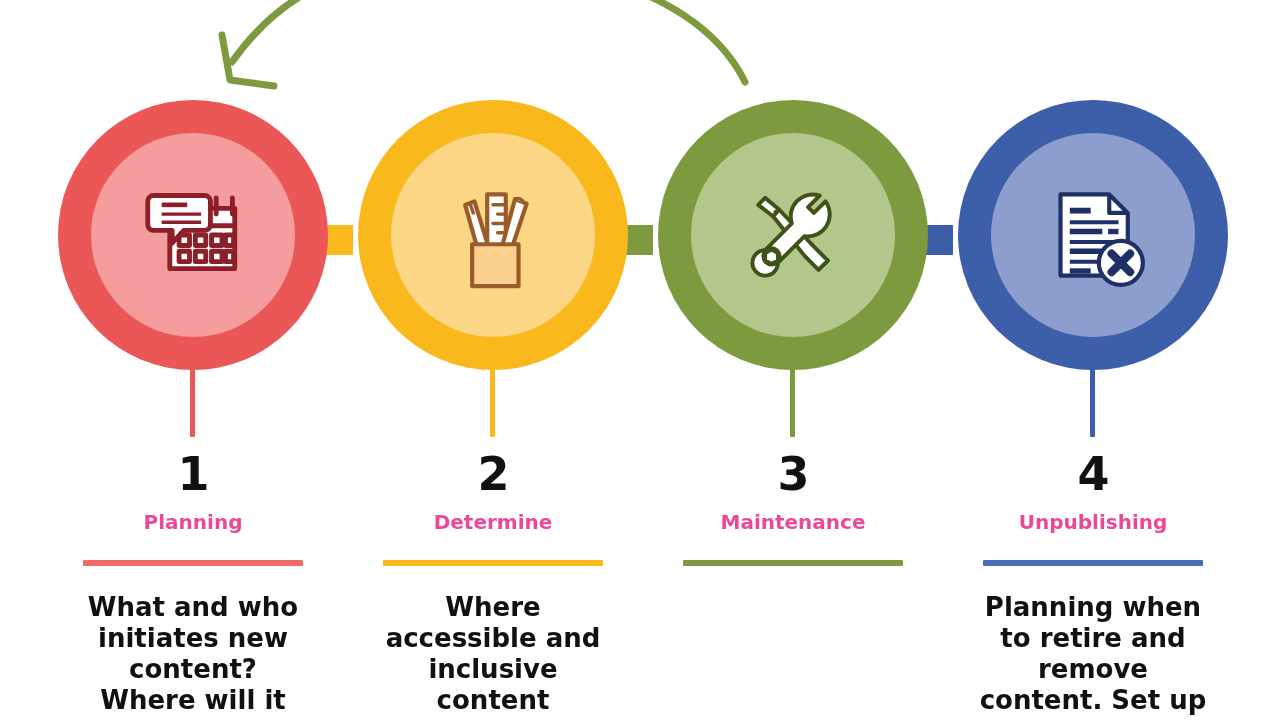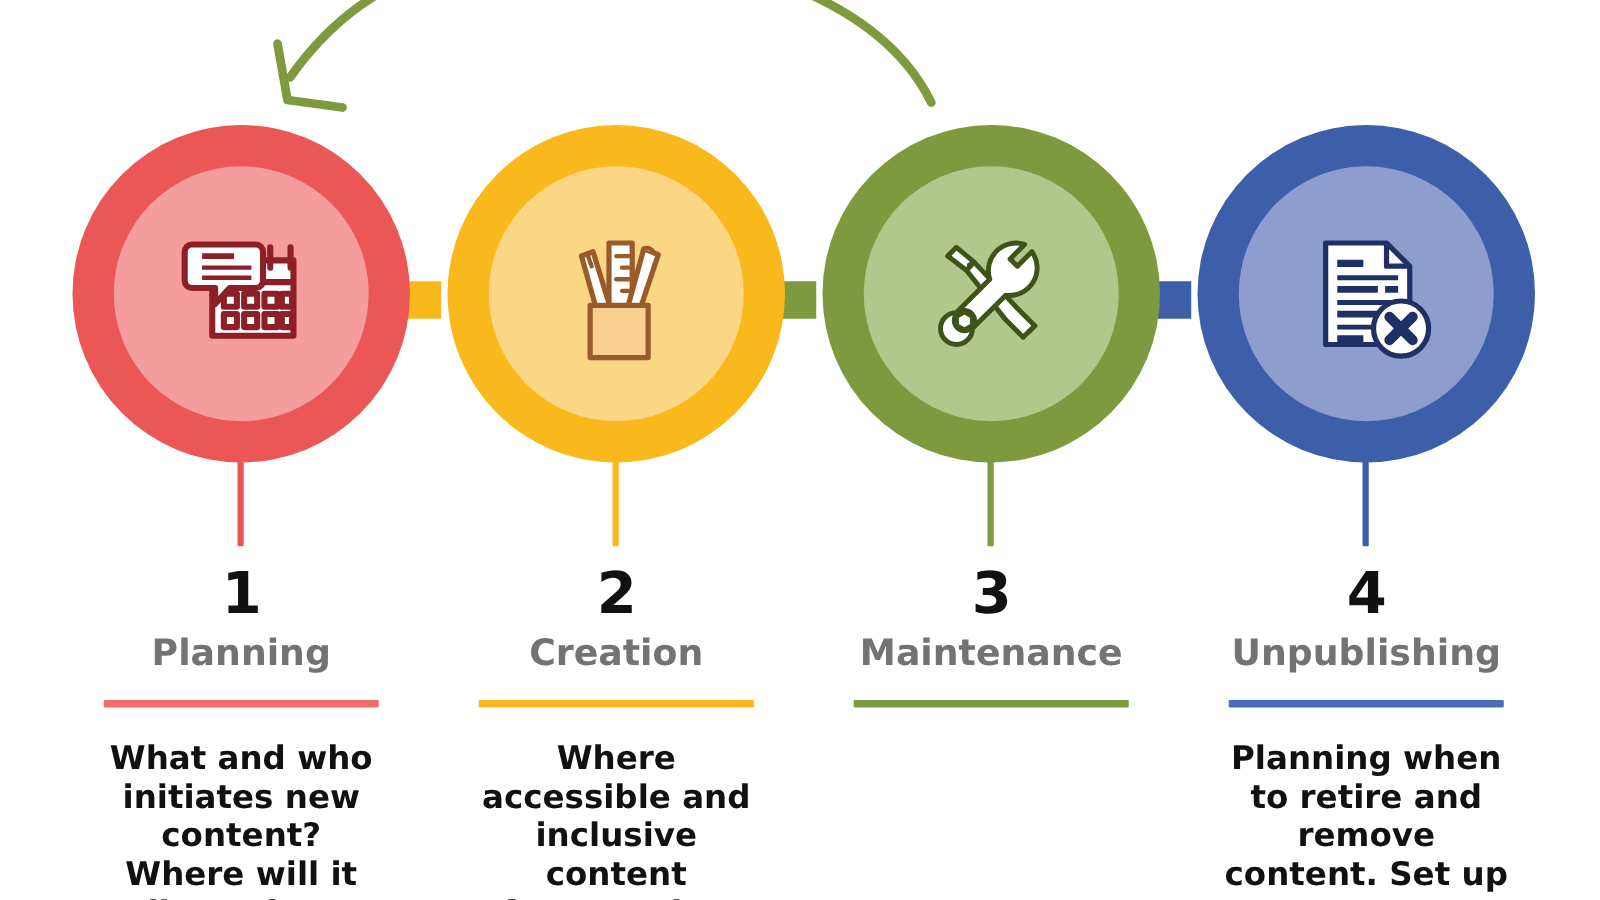--- a/index.html
+++ b/index.html
@@ -99,23 +99,23 @@
     font-family: "DejaVu Sans", sans-serif;
     font-weight: bold;
     font-size: 46px;
     line-height: 52px;
     color: #111111;
     letter-spacing: -1px;
   }
   .col .step-title {
     font-family: "DejaVu Sans", sans-serif;
     font-weight: bold;
-    font-size: 29px;
+    font-size: 20px;
     line-height: 40px;
-    color: #737373;
+    color: #ec4899;
     margin-top: 2px;
     white-space: nowrap;
   }
   .col .rule {
     width: 220px;
     height: 6px;
     margin: 18px auto 0 auto;
     border-radius: 1px;
   }
   .col .desc {
@@ -268,21 +268,21 @@
 
   <div class="col" style="left:43px;">
     <div class="step-number">1</div>
     <div class="step-title">Planning</div>
     <div class="rule" style="background:#F26B6B;"></div>
     <div class="desc">What and who initiates new content? Where will it live, when</div>
   </div>
 
   <div class="col" style="left:343px;">
     <div class="step-number">2</div>
-    <div class="step-title">Creation</div>
+    <div class="step-title">Determine</div>
     <div class="rule" style="background:#F9B91C;"></div>
     <div class="desc">Where accessible and inclusive content formats that support</div>
   </div>
 
   <div class="col" style="left:643px;">
     <div class="step-number">3</div>
     <div class="step-title">Maintenance</div>
     <div class="rule" style="background:#7D9B3E;"></div>
   </div>
 

